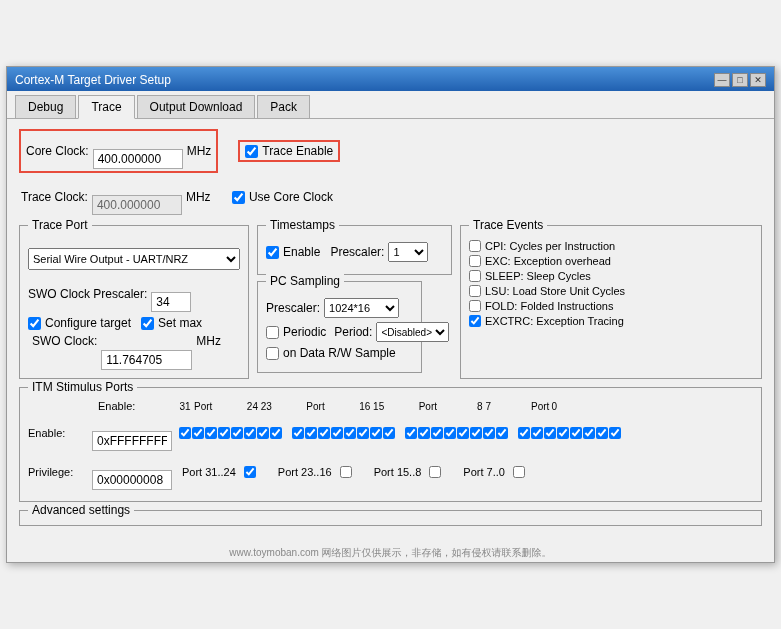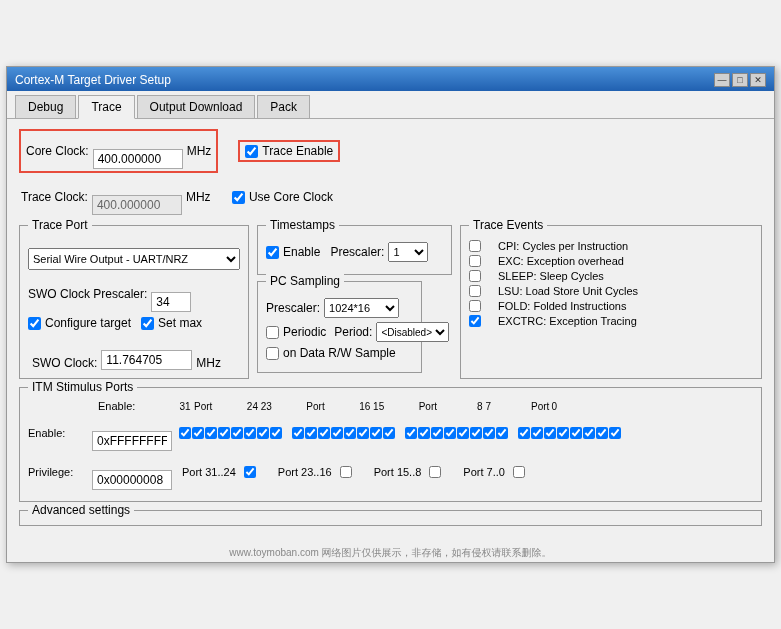--- a/index.html
+++ b/index.html
@@ -176,21 +176,21 @@
       margin-bottom: 8px;
     }
     .advanced-box {
       border: 1px solid #999;
       padding: 6px 8px 8px 8px;
       position: relative;
       margin-bottom: 8px;
     }
     .swo-clock-row {
       display: flex;
-      align-items: flex-end;
+      align-items: flex-start;
       gap: 4px;
       margin-top: 4px;
       margin-left: 4px;
     }
     .bottom-buttons {
       display: flex;
       justify-content: flex-end;
       padding: 6px 12px 8px 12px;
       gap: 6px;
       border-top: 1px solid #ccc;
@@ -210,21 +210,21 @@
     .watermark {
       font-size: 10px;
       color: #888;
       text-align: center;
       padding: 2px 0;
       background: #f0f0f0;
     }
     .trace-events-item {
       display: flex;
       align-items: center;
-      gap: 17px;
+      gap: 4px;
       margin-bottom: 3px;
       font-size: 11px;
     }
     .trace-events-item input[type="checkbox"] {
       width: 12px;
       height: 12px;
     }
     .col-mid { display: flex; flex-direction: column; }
     .timestamps-content { margin-top: 10px; }
     .pc-sampling-content { margin-top: 10px; }

